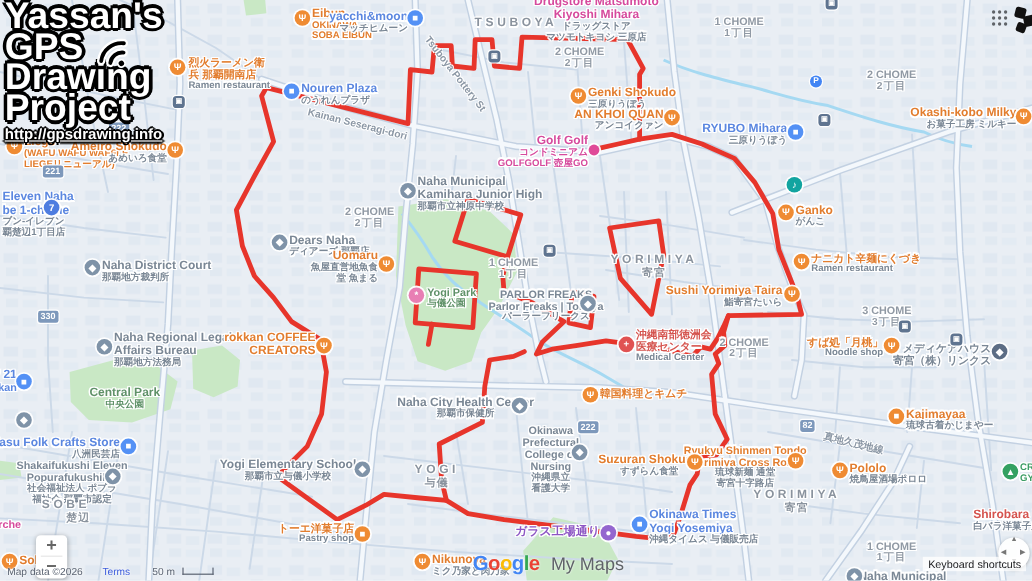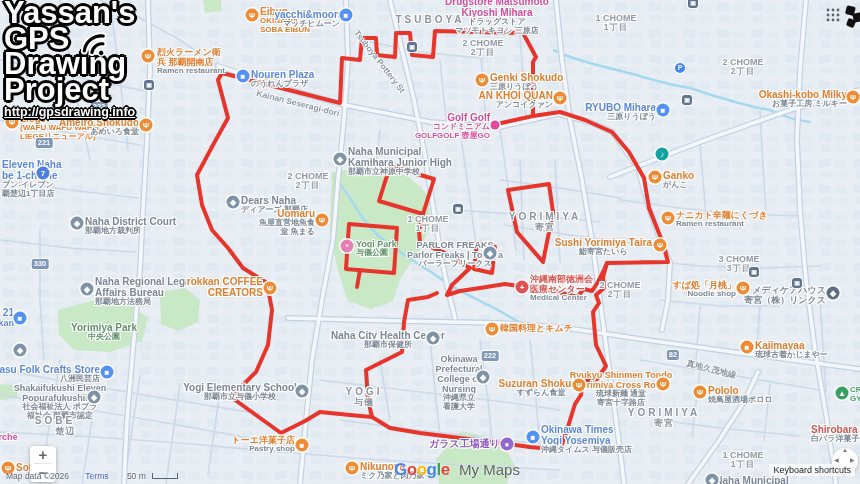--- a/index.html
+++ b/index.html
@@ -242,21 +242,21 @@
         <span style="color: rgb(122, 135, 149); font-size: 8px;">がんこ</span>
       </div>
       <span class="poi-ico" style="left: 668px; top: 218px; background: rgb(239, 139, 51);">Ψ</span>
       <div class="lbl left" style="left: 676px; top: 210px;">
         <span style="color: rgb(226, 125, 46); font-size: 9px;">ナニカト辛麺にくづき</span>
         <span style="color: rgb(122, 135, 149); font-size: 8px;">Ramen restaurant</span>
       </div>
       <span class="poi-ico" style="left: 660px; top: 245px; background: rgb(239, 139, 51);">Ψ</span>
       <div class="lbl right" style="left: 652px; top: 237px;">
         <span style="color: rgb(226, 125, 46); font-size: 10px;">Sushi Yorimiya Taira</span>
-        <span style="color: rgb(122, 135, 149); font-size: 8px; text-align: center;">鮨寄宮たいら</span>
+        <span style="color: rgb(122, 135, 149); font-size: 8px;">鮨寄宮たいら</span>
       </div>
       <span class="poi-ico" style="left: 743px; top: 288px; background: rgb(239, 139, 51);">Ψ</span>
       <div class="lbl right" style="left: 736px; top: 280px;">
         <span style="color: rgb(226, 125, 46); font-size: 9px;">すば処「月桃」</span>
         <span style="color: rgb(122, 135, 149); font-size: 8px;">Noodle shop</span>
       </div>
       <span class="poi-ico" style="left: 833px; top: 293px; background: rgb(92, 109, 133);">◆</span>
       <div class="lbl right" style="left: 826px; top: 285px;">
         <span style="color: rgb(122, 135, 149); font-size: 9px;">メディケアハウス</span>
         <span style="color: rgb(122, 135, 149); font-size: 9px;">寄宮（株）リンクス</span>
@@ -342,21 +342,21 @@
         <span style="color: rgb(91, 135, 224); font-size: 10px;">W 21</span>
         <span style="color: rgb(91, 135, 224); font-size: 9px;">nkan</span>
       </div>
       <span class="poi-ico" style="left: 87px; top: 289px; background: rgb(127, 147, 168);">◆</span>
       <div class="lbl left" style="left: 95px; top: 276px;">
         <span style="color: rgb(122, 135, 149); font-size: 10px;">Naha Regional Legal</span>
         <span style="color: rgb(122, 135, 149); font-size: 10px;">Affairs Bureau</span>
         <span style="color: rgb(122, 135, 149); font-size: 8px;">那覇地方法務局</span>
       </div>
       <div class="lbl center" style="left: 104px; top: 322px;">
-        <span style="color: rgb(95, 145, 104); font-size: 10px;">Yorimiya Park</span>
+        <span style="color: rgb(95, 145, 104); font-size: 10px;">Central Park</span>
         <span style="color: rgb(95, 145, 104); font-size: 8px;">中央公園</span>
       </div>
       <span class="poi-ico" style="left: 20px; top: 350px; background: rgb(127, 147, 168);">◆</span>
       <span class="poi-ico" style="left: 107px; top: 372px; background: rgb(84, 145, 245);">■</span>
       <div class="lbl right" style="left: 100px; top: 364px;">
         <span style="color: rgb(91, 135, 224); font-size: 10px;">Yasu Folk Crafts Store</span>
         <span style="color: rgb(122, 135, 149); font-size: 8px;">八洲民芸店</span>
       </div>
       <span class="poi-ico" style="left: 94px; top: 397px; background: rgb(127, 147, 168);">◆</span>
       <div class="lbl center" style="left: 60px; top: 383px;">

